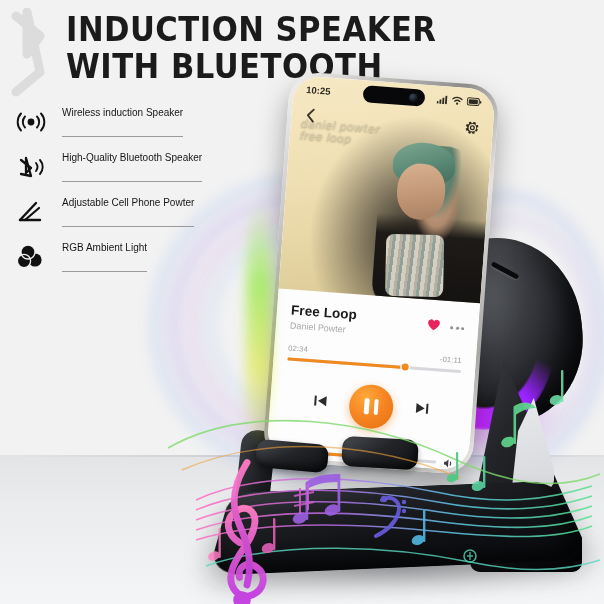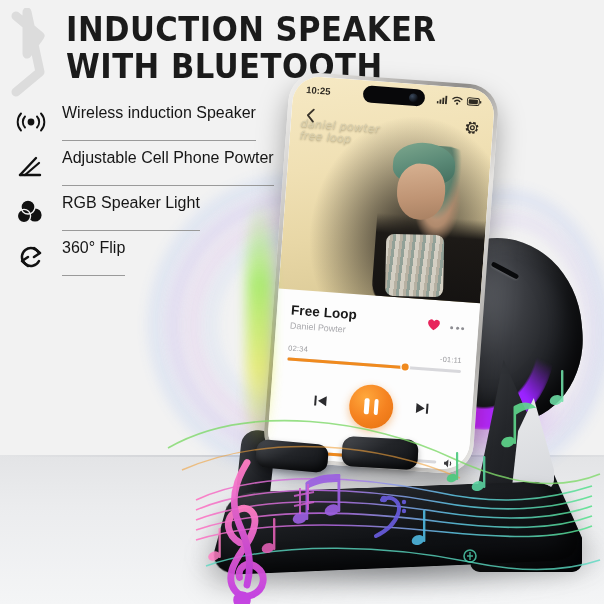--- a/index.html
+++ b/index.html
@@ -53,21 +53,21 @@
   }
   .feature {
     display:flex; align-items:center; gap:14px;
     height:36px; margin-bottom:9px;
   }
   .feat-icon {
     width:34px; height:30px; flex:0 0 34px;
     display:flex; align-items:center; justify-content:center;
   }
   .feat-label {
-    font-size:16px; color:#161616;
+    font-size:10px; color:#161616;
     border-bottom:1.3px solid #9a9a9a;
     padding-bottom:18px; white-space:nowrap;
   }
 
   
   #stage { position:absolute; left:0; top:0; width:604px; height:604px; }
 
   
   #speaker-body {
     position:absolute; left:416px; top:238px; width:166px; height:186px;
@@ -326,20 +326,30 @@
         <circle cx="16" cy="11" r="3.4" fill="#111"></circle>
         <path d="M10 5.5 A8 8 0 0 0 10 16.5" fill="none" stroke="#111" stroke-width="1.9" stroke-linecap="round"></path>
         <path d="M22 5.5 A8 8 0 0 1 22 16.5" fill="none" stroke="#111" stroke-width="1.9" stroke-linecap="round"></path>
         <path d="M6 2.5 A12.5 12.5 0 0 0 6 19.5" fill="none" stroke="#111" stroke-width="1.9" stroke-linecap="round"></path>
         <path d="M26 2.5 A12.5 12.5 0 0 1 26 19.5" fill="none" stroke="#111" stroke-width="1.9" stroke-linecap="round"></path>
       </svg>
     </span>
     <span class="feat-label">Wireless induction Speaker</span>
   </div>
 
+  <div class="feature">
+    <span class="feat-icon">
+      <svg width="32" height="24" viewBox="0 0 32 24">
+        <path d="M6 5 L16 13 L11 18 L11 3 L16 21 L6 19" fill="none" stroke="#111" stroke-width="2.3" stroke-linejoin="round" stroke-linecap="round"></path>
+        <path d="M21 8 A6.5 6.5 0 0 1 21 16" fill="none" stroke="#111" stroke-width="1.9" stroke-linecap="round"></path>
+        <path d="M25 5 A10.5 10.5 0 0 1 25 19" fill="none" stroke="#111" stroke-width="1.9" stroke-linecap="round"></path>
+      </svg>
+    </span>
+    <span class="feat-label">High-Quality Bluetooth Speaker</span>
+  </div>
 
   <div class="feature">
     <span class="feat-icon">
       <svg width="30" height="24" viewBox="0 0 30 24">
         <path d="M4 20 L24 20" stroke="#111" stroke-width="2.4" stroke-linecap="round"></path>
         <path d="M4 20 L20 3" stroke="#111" stroke-width="2.4" stroke-linecap="round"></path>
         <path d="M9 20 L23 8" stroke="#111" stroke-width="2.2" stroke-linecap="round"></path>
       </svg>
     </span>
     <span class="feat-label">Adjustable Cell Phone Powter</span>
@@ -348,33 +358,23 @@
   <div class="feature">
     <span class="feat-icon">
       <svg width="28" height="26" viewBox="0 0 28 26">
         <circle cx="11" cy="8" r="7" fill="#111"></circle>
         <circle cx="7" cy="17" r="6.6" fill="#111"></circle>
         <circle cx="18" cy="16" r="6.6" fill="#111"></circle>
         <circle cx="11" cy="8" r="7" fill="none" stroke="#f2f2f2" stroke-width="1.3"></circle>
         <circle cx="7" cy="17" r="6.6" fill="none" stroke="#f2f2f2" stroke-width="1.3"></circle>
       </svg>
     </span>
-    <span class="feat-label">RGB Speaker Light</span>
+    <span class="feat-label">RGB Ambient Light</span>
   </div>
 
-  <div class="feature">
-    <span class="feat-icon">
-      <svg width="28" height="26" viewBox="0 0 28 26">
-        <path d="M22 9 A9 9 0 1 0 22 17" fill="none" stroke="#111" stroke-width="2.5" stroke-linecap="round"></path>
-        <path d="M17 4 L23 9 L17 13" fill="none" stroke="#111" stroke-width="2.5" stroke-linejoin="round" stroke-linecap="round"></path>
-        <path d="M11 22 L5 17 L11 13" fill="none" stroke="#111" stroke-width="2.5" stroke-linejoin="round" stroke-linecap="round"></path>
-      </svg>
-    </span>
-    <span class="feat-label">360° Flip</span>
-  </div>
 
 </div>
 
 <div id="stage">
 
   <div id="base-shadow"></div>
 
   <div id="rgb-glow"></div>
   <div id="speaker-body"></div>
 

